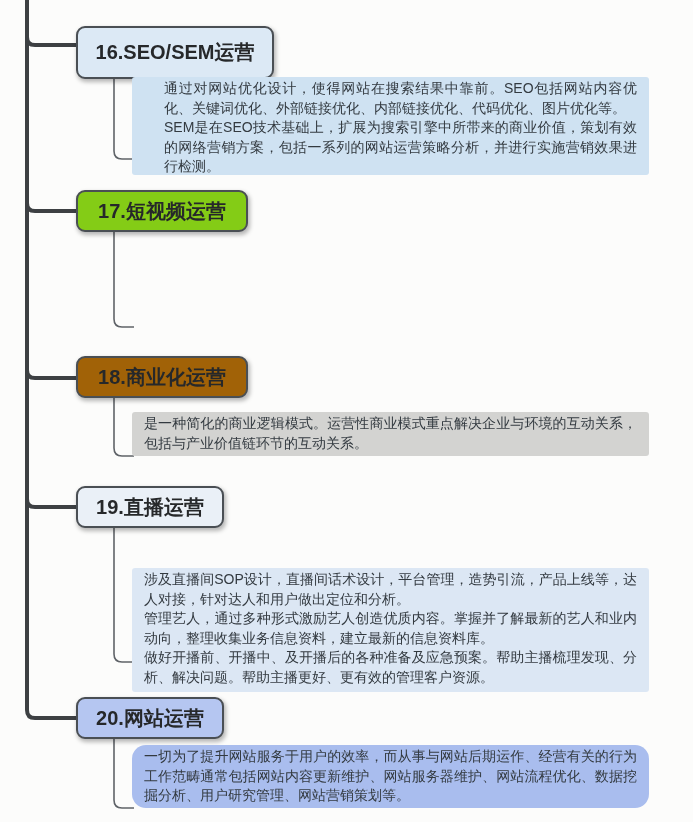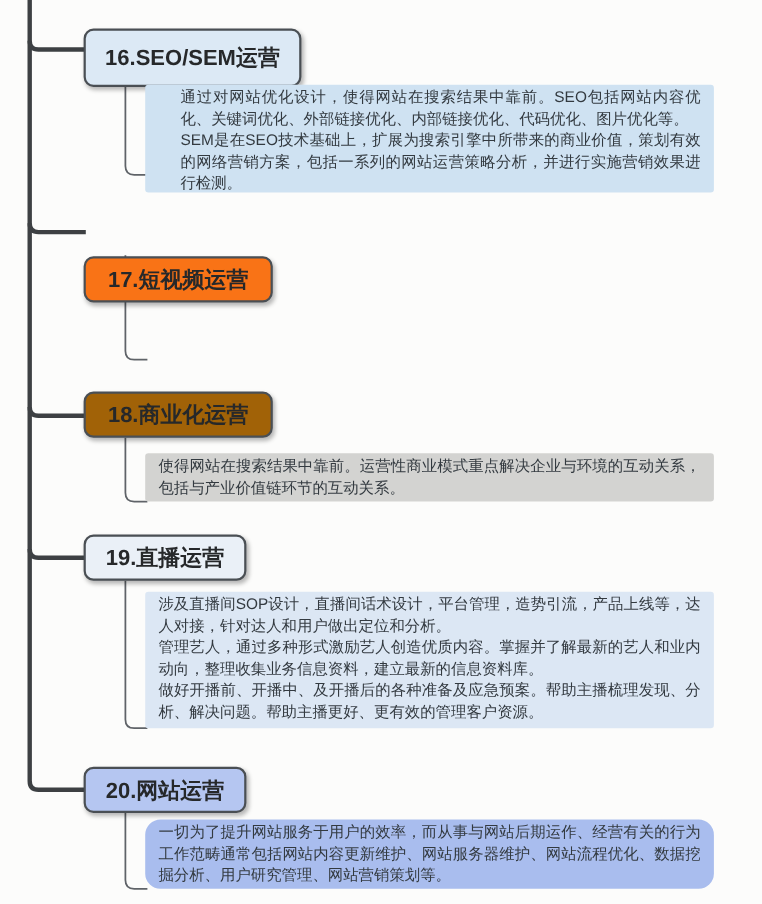--- a/index.html
+++ b/index.html
@@ -50,21 +50,21 @@
   }
   
   .t16{left:76px;top:26px;width:198px;height:53px;}
   .t17{left:76px;top:190px;width:172px;height:42px;}
   .t18{left:76px;top:356px;width:172px;height:42px;}
   .t19{left:76px;top:486px;width:148px;height:42px;}
   .t20{left:76px;top:697px;width:148px;height:42px;}
   .d16{top:77px;height:98px;padding-left:32px;}
   .d17{top:245px;height:82px;}
   .d18{top:412px;height:44px;}
-  .d19{top:538px;height:124px;}
+  .d19{top:568px;height:124px;}
   .d20{top:745px;height:63px;}
 </style>
 </head>
 <body>
 
 <div class="canvas">
 
   <svg class="connectors" viewBox="0 0 693 822">
     <path class="trunk" d="M 27 0 L 27 710 Q 27 718 35 718 L 78 718"></path>
     <path class="branch" d="M 27 37 Q 27 45 35 45 L 78 45"></path>
@@ -75,24 +75,24 @@
     <path class="sub" d="M 114 232 L 114 319 Q 114 327 122 327 L 134 327"></path>
     <path class="sub" d="M 114 398 L 114 448 Q 114 456 122 456 L 134 456"></path>
     <path class="sub" d="M 114 528 L 114 654 Q 114 662 122 662 L 134 662"></path>
     <path class="sub" d="M 114 739 L 114 800 Q 114 808 122 808 L 134 808"></path>
   </svg>
 
   <div class="topic t16" style="background-color: rgb(220, 233, 245);">16.SEO/SEM运营</div>
   <div class="desc d16" style="background-color: rgb(207, 226, 242);">通过对网站优化设计，使得网站在搜索结果中靠前。SEO包括网站内容优化、关键词优化、外部链接优化、内部链接优化、代码优化、图片优化等。
 SEM是在SEO技术基础上，扩展为搜索引擎中所带来的商业价值，策划有效的网络营销方案，包括一系列的网站运营策略分析，并进行实施营销效果进行检测。</div>
 
-  <div class="topic t17" style="background-color: #f97316; margin-top: 43px;">17.短视频运营</div>
+  <div class="topic t17" style="background-color: #84cc16;">17.短视频运营</div>
 
   <div class="topic t18" style="background-color: #a16207;">18.商业化运营</div>
-  <div class="desc d18" style="background-color: rgb(211, 211, 209);">使得网站在搜索结果中靠前。运营性商业模式重点解决企业与环境的互动关系，包括与产业价值链环节的互动关系。</div>
+  <div class="desc d18" style="background-color: rgb(211, 211, 209);">是一种简化的商业逻辑模式。运营性商业模式重点解决企业与环境的互动关系，包括与产业价值链环节的互动关系。</div>
 
   <div class="topic t19" style="background-color: rgb(234, 240, 247);">19.直播运营</div>
   <div class="desc d19" style="background-color: rgb(220, 231, 244);">涉及直播间SOP设计，直播间话术设计，平台管理，造势引流，产品上线等，达人对接，针对达人和用户做出定位和分析。
 管理艺人，通过多种形式激励艺人创造优质内容。掌握并了解最新的艺人和业内动向，整理收集业务信息资料，建立最新的信息资料库。
 做好开播前、开播中、及开播后的各种准备及应急预案。帮助主播梳理发现、分析、解决问题。帮助主播更好、更有效的管理客户资源。</div>
 
   <div class="topic t20" style="background-color: rgb(181, 198, 241);">20.网站运营</div>
   <div class="desc d20" style="background-color: rgb(169, 189, 238); border-radius: 14px;">一切为了提升网站服务于用户的效率，而从事与网站后期运作、经营有关的行为工作范畴通常包括网站内容更新维护、网站服务器维护、网站流程优化、数据挖掘分析、用户研究管理、网站营销策划等。</div>
 
 </div>

